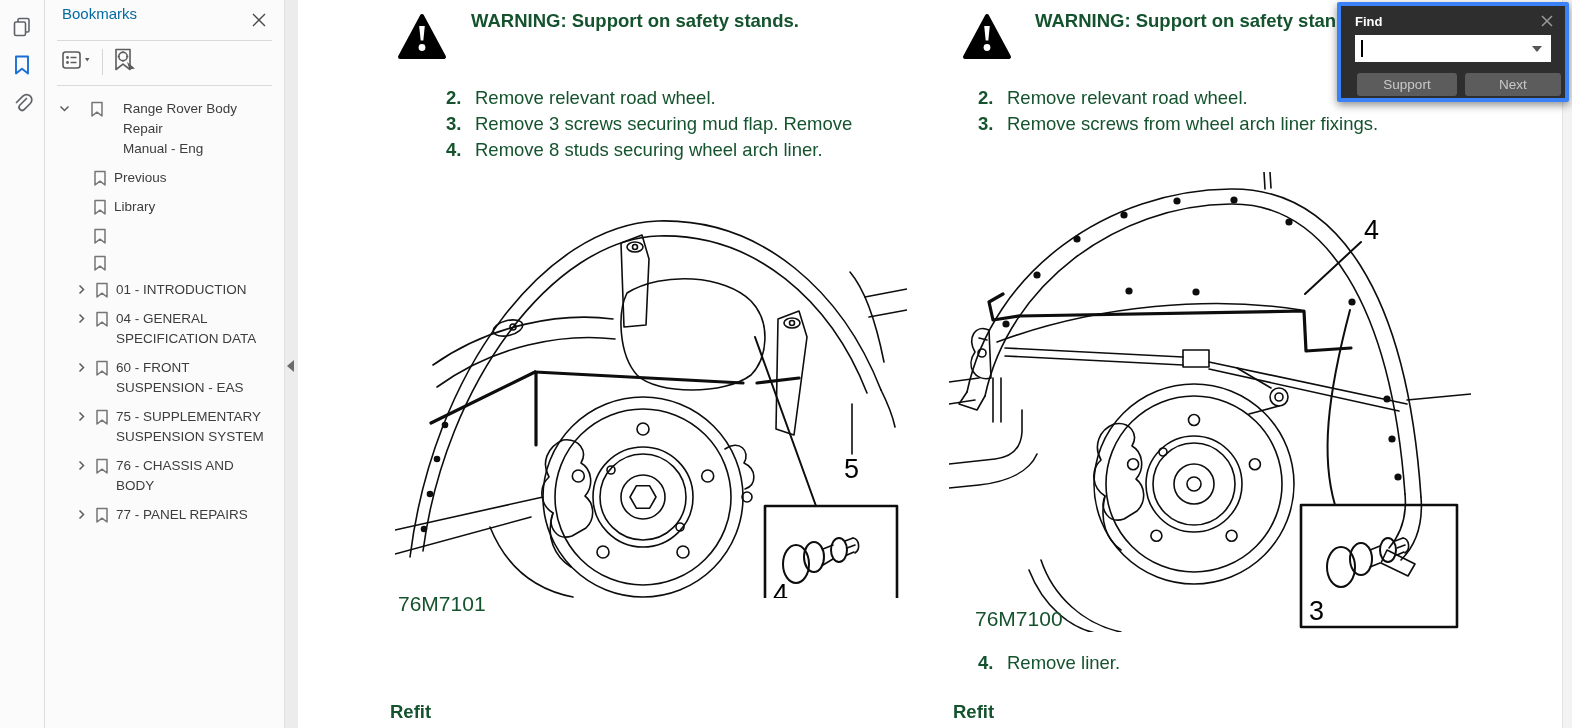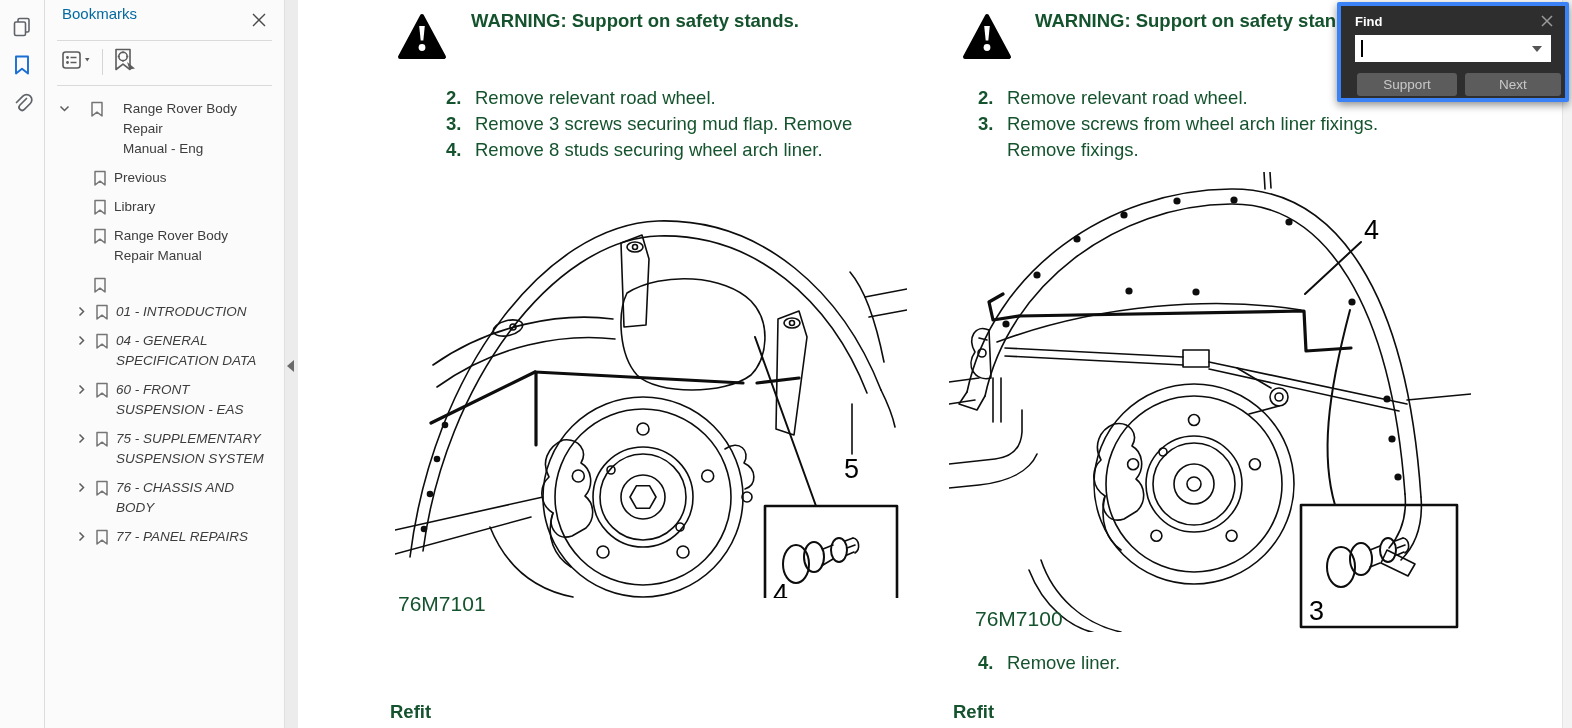--- a/index.html
+++ b/index.html
@@ -13,21 +13,21 @@
 
   
   .panel{position:absolute;left:45px;top:0;width:239px;height:100%;background:#fbfbfb;z-index:3;}
   .panel-title{position:absolute;left:17px;top:5px;font-size:15px;color:#0369a1;}
   .panel-close{position:absolute;right:16px;top:11px;width:18px;height:18px;cursor:pointer;}
   .panel-divider{position:absolute;left:12px;right:12px;height:1px;background:#dadada;}
   .tb-icon{position:absolute;cursor:pointer;}
   .tb-sep{position:absolute;left:57px;top:49px;width:1px;height:26px;background:#d5d5d5;}
   .tree{position:absolute;top:99px;left:0;right:0;bottom:0;font-size:13.5px;color:#3d3d3d;}
   .trow{display:flex;gap:7px;margin:0 6px 9px 0;line-height:20px;cursor:pointer;}
-  .lvl0{padding-left:13px;gap:19px;} .lvl1{padding-left:48px;} .lvl1c{padding-left:30px;font-style:italic;}
+  .lvl0{padding-left:13px;gap:19px;} .lvl1{padding-left:48px;} .lvl1c{padding-left:30px;}
   .chev{width:13px;height:13px;flex:none;margin-top:3px;}
   .bmk{width:14px;height:16px;flex:none;margin-top:2px;}
   .tlabel{flex:1;}
 
   
   .splitter{position:absolute;left:284px;top:0;width:13px;height:100%;background:#ececec;
             border-left:1px solid #e0e0e0;z-index:3;}
   .collapse-arrow{position:absolute;left:2px;top:360px;width:0;height:0;
             border-top:6px solid transparent;border-bottom:6px solid transparent;
             border-right:7px solid #6b6b6b;cursor:pointer;}
@@ -143,24 +143,20 @@
         </svg>
       <div class="tlabel">
           <div>Library</div>
         </div>
     </div>
 
     <div class="trow lvl1">
       <svg class="bmk" viewBox="0 0 14 16">
           <path d="M2 1.5 h10 v13.5 l-5 -3.8 -5 3.8 Z" fill="none" stroke="#757575" stroke-width="1.5" stroke-linejoin="round"></path>
         </svg>
-      <div class="tlabel">
-          <div>Range Rover Body</div>
-          <div>Repair Manual</div>
-        </div>
     </div>
 
     <div class="trow lvl1">
       <svg class="bmk" viewBox="0 0 14 16">
           <path d="M2 1.5 h10 v13.5 l-5 -3.8 -5 3.8 Z" fill="none" stroke="#757575" stroke-width="1.5" stroke-linejoin="round"></path>
         </svg>
       <div class="tlabel">
           <div></div>
         </div>
     </div>
@@ -375,21 +371,20 @@
     <div class="step">
       <div class="snum">2.</div>
       <div>
           <div class="sline">Remove relevant road wheel.</div>
         </div>
     </div>
     <div class="step">
       <div class="snum">3.</div>
       <div>
         <div class="sline">Remove screws from wheel arch liner fixings.</div>
-        <div class="sline">Remove fixings.</div>
       </div>
     </div>
   </div>
 
   <svg class="dia" style="left:652px;top:172px" width="522" height="460" viewBox="0 0 522 460">
     <g fill="none" stroke="#0d0d0d" stroke-width="1.6" stroke-linecap="round" stroke-linejoin="round">
 
       <path d="M 18 220 C 44 98 160 18 282 17 C 388 16 458 120 472 325"></path>
       <path d="M 36 224 C 60 112 168 33 282 32 C 376 31 442 132 456 322"></path>
       <path d="M 18 220 L 10 232 L 28 238 L 36 224"></path>

